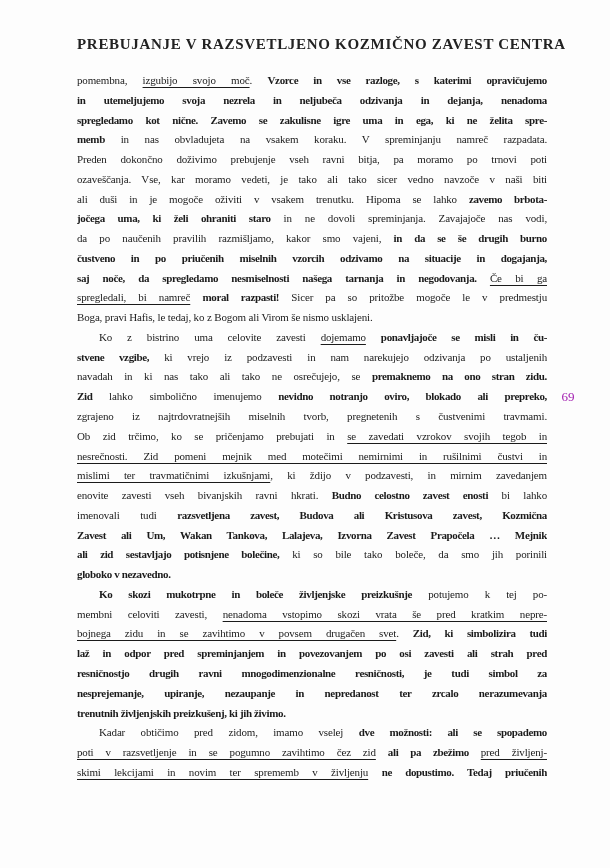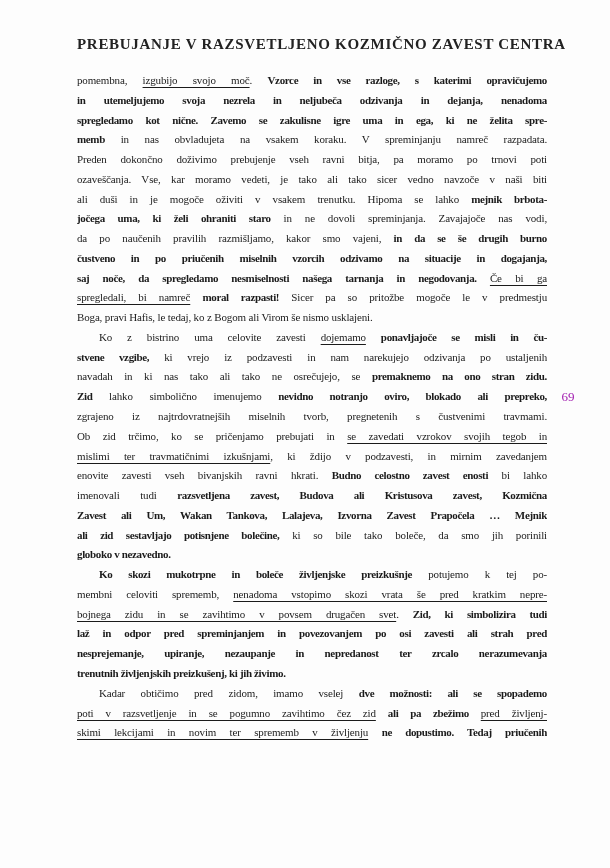--- a/index.html
+++ b/index.html
@@ -80,47 +80,49 @@
   <div class="page-number">69</div>
 
   <div class="body-text">
       <div>
         <div class="line"><span class="seg">pomembna, </span><span class="seg u">izgubijo svojo moč</span><span class="seg">. </span><span class="seg b">Vzorce in vse razloge, s katerimi opravičujemo</span></div>
         <div class="line"><span class="seg b">in utemeljujemo svoja nezrela in neljubeča odzivanja in dejanja, nenadoma</span></div>
         <div class="line"><span class="seg b">spregledamo kot nične. Zavemo se zakulisne igre uma in ega, ki ne želita spre-</span></div>
         <div class="line"><span class="seg b">memb</span><span class="seg"> in nas obvladujeta na vsakem koraku. V spreminjanju namreč razpadata.</span></div>
         <div class="line"><span class="seg">Preden dokončno doživimo prebujenje vseh ravni bitja, pa moramo po trnovi poti</span></div>
         <div class="line"><span class="seg">ozaveščanja. Vse, kar moramo vedeti, je tako ali tako sicer vedno navzoče v naši biti</span></div>
-        <div class="line"><span class="seg">ali duši in je mogoče oživiti v vsakem trenutku. Hipoma se lahko </span><span class="seg b">mejnik brbota-</span></div>
+        <div class="line"><span class="seg">ali duši in je mogoče oživiti v vsakem trenutku. Hipoma se lahko </span><span class="seg b">zavemo brbota-</span></div>
         <div class="line"><span class="seg b">jočega uma, ki želi ohraniti staro</span><span class="seg"> in ne dovoli spreminjanja. Zavajajoče nas vodi,</span></div>
         <div class="line"><span class="seg">da po naučenih pravilih razmišljamo, kakor smo vajeni, </span><span class="seg b">in da se še drugih burno</span></div>
         <div class="line"><span class="seg b">čustveno in po priučenih miselnih vzorcih odzivamo na situacije in dogajanja,</span></div>
         <div class="line"><span class="seg b">saj noče, da spregledamo nesmiselnosti našega tarnanja in negodovanja. </span><span class="seg u">Če bi ga</span></div>
         <div class="line"><span class="seg u">spregledali, bi namreč</span><span class="seg"> </span><span class="seg b">moral razpasti!</span><span class="seg"> Sicer pa so pritožbe mogoče le v predmestju</span></div>
         <div class="line last"><span class="seg">Boga, pravi Hafis, le tedaj, ko z Bogom ali Virom še nismo usklajeni.</span></div>
       </div>
       <div>
         <div class="line indent"><span class="seg">Ko z bistrino uma celovite zavesti </span><span class="seg u">dojemamo</span><span class="seg"> </span><span class="seg b">ponavljajoče se misli in ču-</span></div>
         <div class="line"><span class="seg b">stvene vzgibe,</span><span class="seg"> ki vrejo iz podzavesti in nam narekujejo odzivanja po ustaljenih</span></div>
         <div class="line"><span class="seg">navadah in ki nas tako ali tako ne osrečujejo, se </span><span class="seg b">premaknemo na ono stran zidu.</span></div>
         <div class="line"><span class="seg b">Zid</span><span class="seg"> lahko simbolično imenujemo </span><span class="seg b">nevidno notranjo oviro, blokado ali prepreko,</span></div>
         <div class="line"><span class="seg">zgrajeno iz najtrdovratnejših miselnih tvorb, pregnetenih s čustvenimi travmami.</span></div>
         <div class="line"><span class="seg">Ob zid trčimo, ko se pričenjamo prebujati in </span><span class="seg u">se zavedati vzrokov svojih tegob in</span></div>
+        <div class="line"><span class="seg u">nesrečnosti. Zid pomeni mejnik med motečimi nemirnimi in rušilnimi čustvi in</span></div>
         <div class="line"><span class="seg u">mislimi ter travmatičnimi izkušnjami</span><span class="seg">, ki ždijo v podzavesti, in mirnim zavedanjem</span></div>
         <div class="line"><span class="seg">enovite zavesti vseh bivanjskih ravni hkrati. </span><span class="seg b">Budno celostno zavest enosti</span><span class="seg"> bi lahko</span></div>
         <div class="line"><span class="seg">imenovali tudi </span><span class="seg b">razsvetljena zavest, Budova ali Kristusova zavest, Kozmična</span></div>
         <div class="line"><span class="seg b">Zavest ali Um, Wakan Tankova, Lalajeva, Izvorna Zavest Prapočela … Mejnik</span></div>
         <div class="line"><span class="seg b">ali zid sestavljajo potisnjene bolečine,</span><span class="seg"> ki so bile tako boleče, da smo jih porinili</span></div>
         <div class="line last"><span class="seg b">globoko v nezavedno.</span></div>
       </div>
       <div>
         <div class="line indent"><span class="seg b">Ko skozi mukotrpne in boleče življenjske preizkušnje</span><span class="seg"> potujemo k tej po-</span></div>
-        <div class="line"><span class="seg">membni celoviti sprememb, </span><span class="seg u">nenadoma vstopimo skozi vrata še pred kratkim nepre-</span></div>
+        <div class="line"><span class="seg">membni celoviti zavesti, </span><span class="seg u">nenadoma vstopimo skozi vrata še pred kratkim nepre-</span></div>
         <div class="line"><span class="seg u">bojnega zidu in se zavihtimo v povsem drugačen svet</span><span class="seg">. </span><span class="seg b">Zid, ki simbolizira tudi</span></div>
         <div class="line"><span class="seg b">laž in odpor pred spreminjanjem in povezovanjem po osi zavesti ali strah pred</span></div>
+        <div class="line"><span class="seg b">resničnostjo drugih ravni mnogodimenzionalne resničnosti, je tudi simbol za</span></div>
         <div class="line"><span class="seg b">nesprejemanje, upiranje, nezaupanje in nepredanost ter zrcalo nerazumevanja</span></div>
         <div class="line last"><span class="seg b">trenutnih življenjskih preizkušenj, ki jih živimo.</span></div>
       </div>
       <div>
         <div class="line indent"><span class="seg">Kadar obtičimo pred zidom, imamo vselej </span><span class="seg b">dve možnosti: ali se spopademo</span></div>
         <div class="line"><span class="seg u">poti v razsvetljenje in se pogumno zavihtimo čez zid</span><span class="seg"> </span><span class="seg b">ali pa zbežimo </span><span class="seg u">pred življenj-</span></div>
         <div class="line"><span class="seg u">skimi lekcijami in novim ter sprememb v življenju</span><span class="seg"> </span><span class="seg b">ne dopustimo. Tedaj priučenih</span></div>
       </div>
     </div>
 </div>

